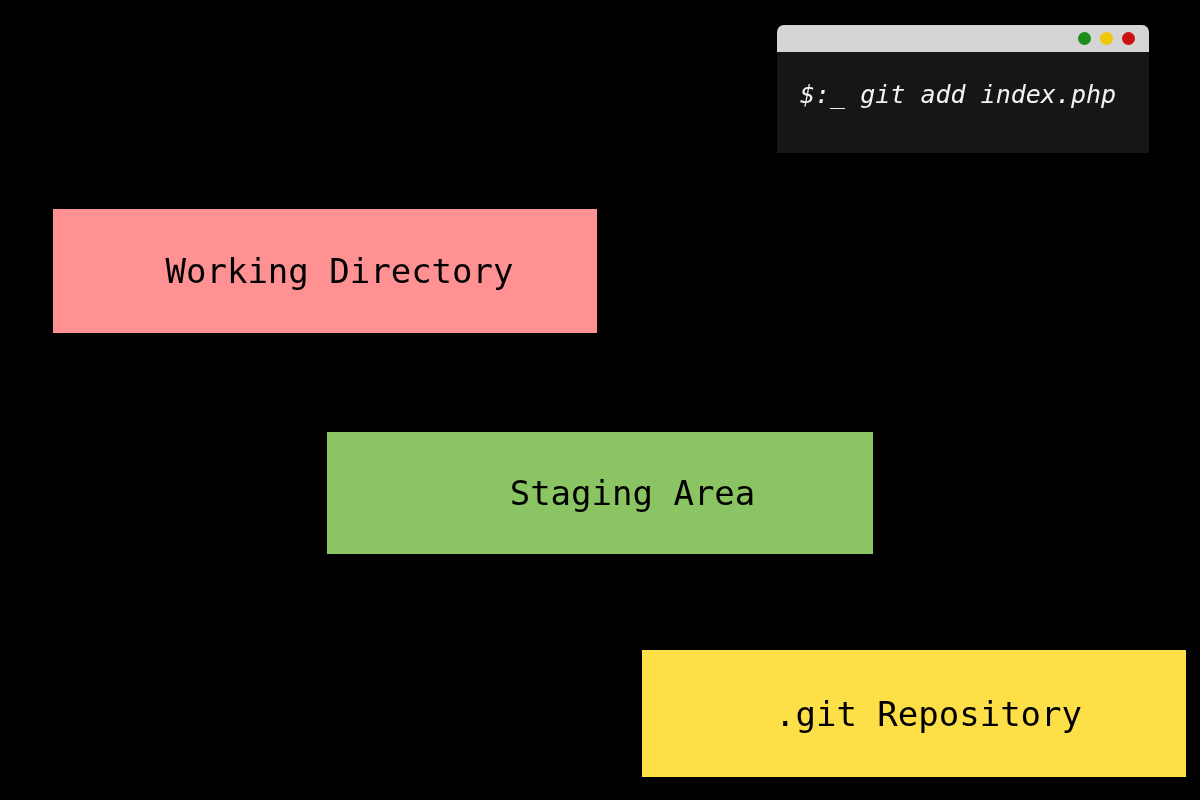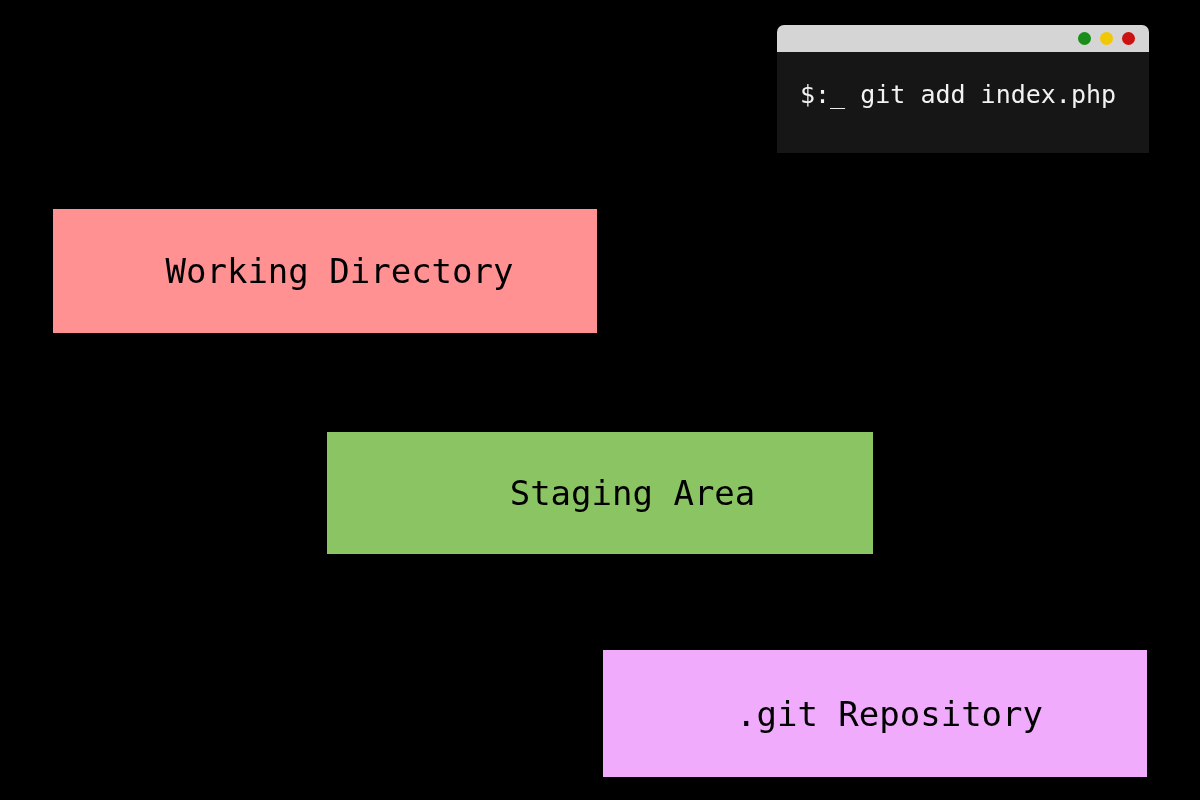--- a/index.html
+++ b/index.html
@@ -97,20 +97,21 @@
   }
   #terminal-line {
     position: absolute;
     left: 23px;
     top: 30px;
     font-family: "DejaVu Sans Mono", monospace;
     font-size: 25px;
     line-height: 1;
     letter-spacing: 0px;
     white-space: pre;
+    font-style: italic;
   }
 </style>
 </head>
 <body style="background: rgb(0, 0, 0);">
 
 <div id="canvas" style="width: 1200px; height: 800px; background: rgb(0, 0, 0);">
 
   <div id="terminal-window">
     <div id="terminal-titlebar" style="background: rgb(213, 213, 213);">
       <div class="traffic-lights">
@@ -125,17 +126,17 @@
   </div>
 
   <div class="stage-box" id="box-working" style="background: rgb(255, 145, 147);">
     <span class="stage-label" style="color: rgb(0, 0, 0);">Working Directory</span>
   </div>
 
   <div class="stage-box" id="box-staging" style="background: rgb(139, 196, 98);">
     <span class="stage-label" style="color: rgb(0, 0, 0); margin-left: 36px;">Staging Area</span>
   </div>
 
-  <div class="stage-box" id="box-repo" style="background: #f0abfc;">
+  <div class="stage-box" id="box-repo" style="background: #fde047; margin-left: 39px;">
     <span class="stage-label" style="color: rgb(0, 0, 0);">.git Repository</span>
   </div>
 
 </div>
 
 </body></html>

